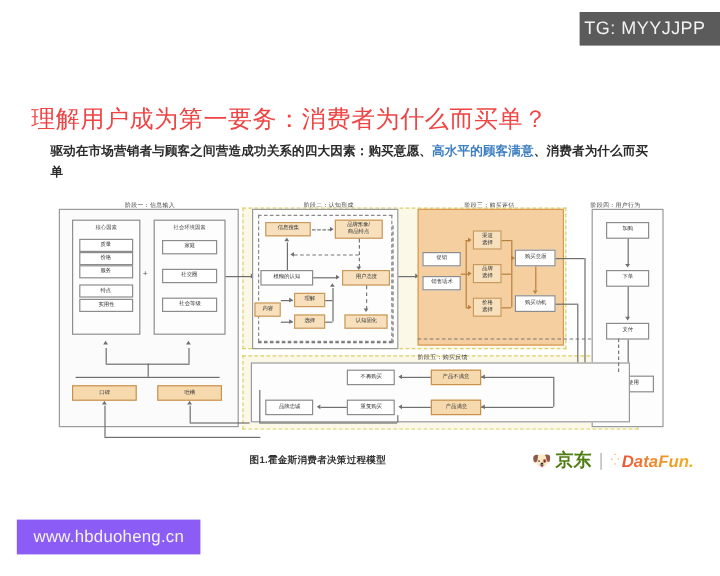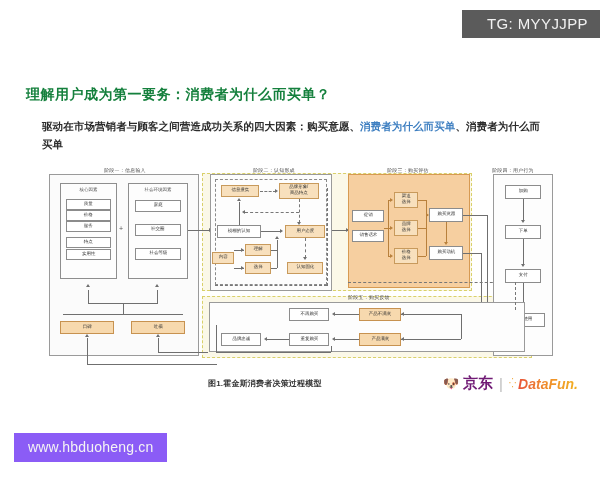--- a/index.html
+++ b/index.html
@@ -9,34 +9,34 @@
     background:#ffffff;
     font-family:"Liberation Sans","DejaVu Sans",sans-serif;
     position:relative; overflow:hidden;
   }
 
   
   #tg-watermark {
     position:absolute; top:10px; right:0px;
     background:#5b5b5b; color:#f2f2f2;
     font-size:15px; letter-spacing:.4px;
-    padding:6px 12px 7px 25px;
+    padding:6px 12px 7px 4px;
     line-height:1;
   }
   #site-watermark {
     position:absolute; left:14px; bottom:18px;
     background:#8b5cf6; color:#f4f4f4;
     font-size:14px; letter-spacing:.2px;
     padding:7px 14px 8px 14px; line-height:1;
   }
 
   
   #slide-title {
     position:absolute; left:26px; top:86px;
-    font-size:14px; color:#15803d; font-weight:700;
+    font-size:20px; color:#ef4444; font-weight:400;
     letter-spacing:.5px; white-space:nowrap;
   }
   #body-copy {
     position:absolute; left:42px; top:117px; width:500px;
     font-size:10.5px; color:#2b2b2b; line-height:1.75;
     font-weight:bold; letter-spacing:.1px;
   }
   #body-copy .hl { color:#3e7fc1; }
   #body-copy .ltn { font-weight:bold; letter-spacing:.6px; }
 
@@ -98,41 +98,41 @@
   #caption {
     position:absolute; left:208px; top:378px;
     font-size:8px; color:#333; white-space:nowrap; letter-spacing:.2px;font-weight:bold;
   }
   #logo-row {
     position:absolute; right:22px; top:376px;
     display:flex; align-items:center; gap:6px;
   }
   #jd-logo { display:flex; align-items:center; gap:3px; }
   #jd-dog { color:#9b9b9b; font-size:13px; line-height:1; }
-  #jd-text { color:#701a75; font-size:15px; font-weight:bold; line-height:1; letter-spacing:0;font-family:Liberation Serif, serif; }
+  #jd-text { color:#4d7c0f; font-size:15px; font-weight:bold; line-height:1; letter-spacing:0; }
   #logo-div { color:#bbb; font-size:15px; line-height:1; }
   #df-logo { display:flex; align-items:center; gap:2px; }
   #df-dots { color:#f0a93b; font-size:9px; line-height:1; }
   #df-text {
     font-size:14px; font-weight:bold; line-height:1; font-style:italic;
     background:linear-gradient(90deg,#e8543a 0%,#ef8b2c 45%,#f2b01f 100%);
     -webkit-background-clip:text; background-clip:text; color:#e8662f;
     -webkit-text-fill-color:transparent;
   }
 </style>
 </head>
 <body>
 
 <div id="tg-watermark">TG: MYYJJPP</div>
 <div id="site-watermark">www.hbduoheng.cn</div>
 
 <div id="slide-title">理解用户成为第一要务：消费者为什么而买单？</div>
 
 <div id="body-copy">
-  <div><span>驱动在市场营销者与顾客之间营造成功关系的四大因素：购买意愿、</span><span class="hl">消费者为什么而买单</span><span>、消费者为什么而买单</span></div>
+  <div><span>驱动在市场营销者与顾客之间营造成功关系的四大因素：购买意愿、</span><span class="hl">高水平的顾客满意</span><span>、消费者为什么而买单</span></div>
 </div>
 
 <div id="figure">
 
   <div class="stage-hdr" style="left:0px;top:0px;width:152px;">阶段一：信息输入</div>
   <div class="stage-hdr" style="left:155px;top:0px;width:140px;">阶段二：认知形成</div>
   <div class="stage-hdr" style="left:298px;top:0px;width:122px;">阶段三：购买评估</div>
   <div class="stage-hdr" style="left:424px;top:0px;width:80px;">阶段四：用户行为</div>
 
   <div class="panel tint" style="left:153px;top:5px;width:270px;height:118px;"></div>

